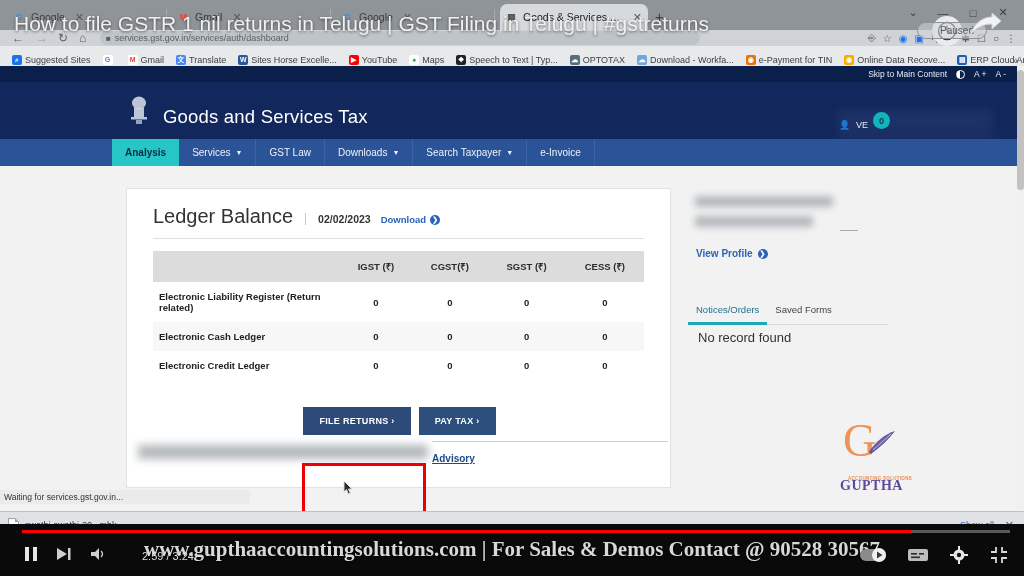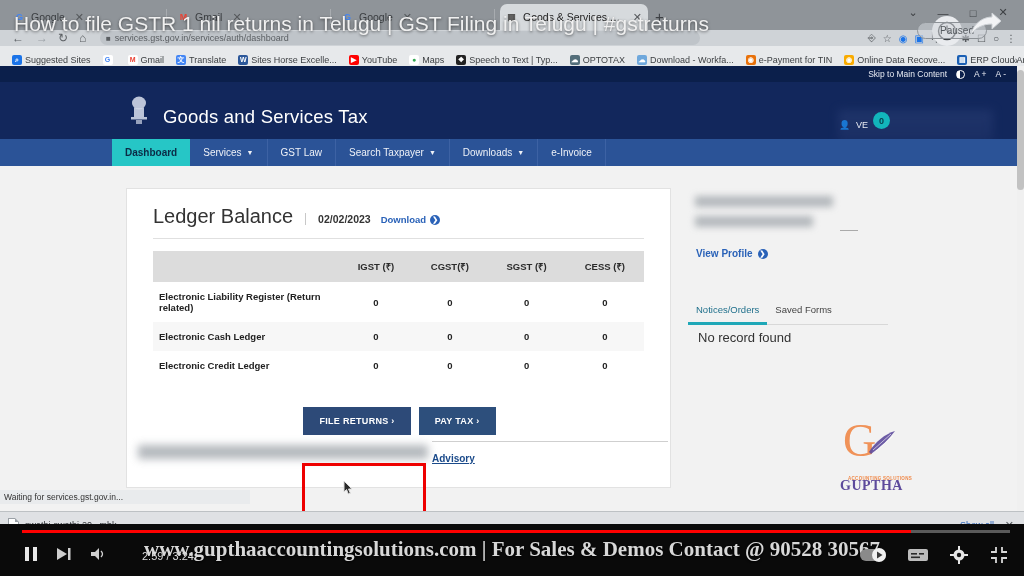--- a/index.html
+++ b/index.html
@@ -373,35 +373,35 @@
       <div class="user-blur"></div>
       <div class="user-area">
         <span>👤</span>
         <span>VE</span>
       </div>
       <div class="cart-badge">0</div>
     </div>
 
     <div class="gst-nav">
       <div class="navitem active">
-          <span>Dashboard</span>
+          <span>Analysis</span>
         </div>
       <div class="navitem">
           <span>Services</span>
           <span class="caret">▼</span>
         </div>
       <div class="navitem">
           <span>GST Law</span>
         </div>
       <div class="navitem">
+          <span>Downloads</span>
+          <span class="caret">▼</span>
+        </div>
+      <div class="navitem">
           <span>Search Taxpayer</span>
-          <span class="caret">▼</span>
-        </div>
-      <div class="navitem">
-          <span>Downloads</span>
           <span class="caret">▼</span>
         </div>
       <div class="navitem">
           <span>e-Invoice</span>
         </div>
     </div>
 
     <div class="content">
 
       <div class="card">

